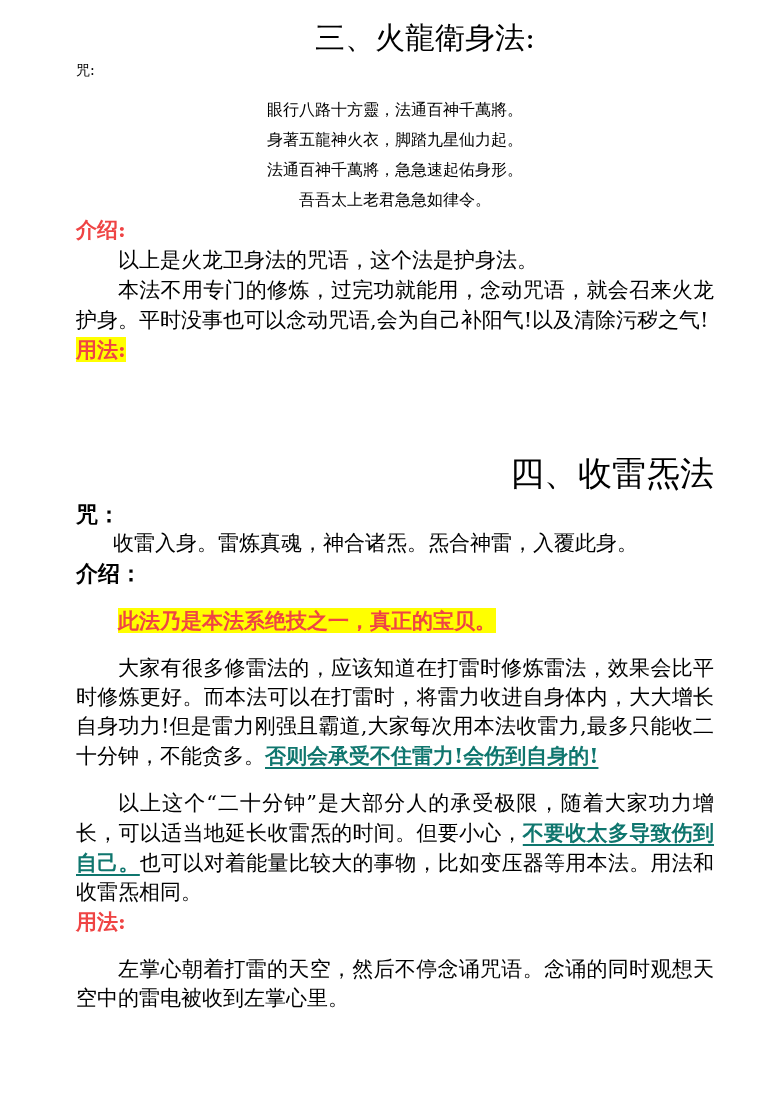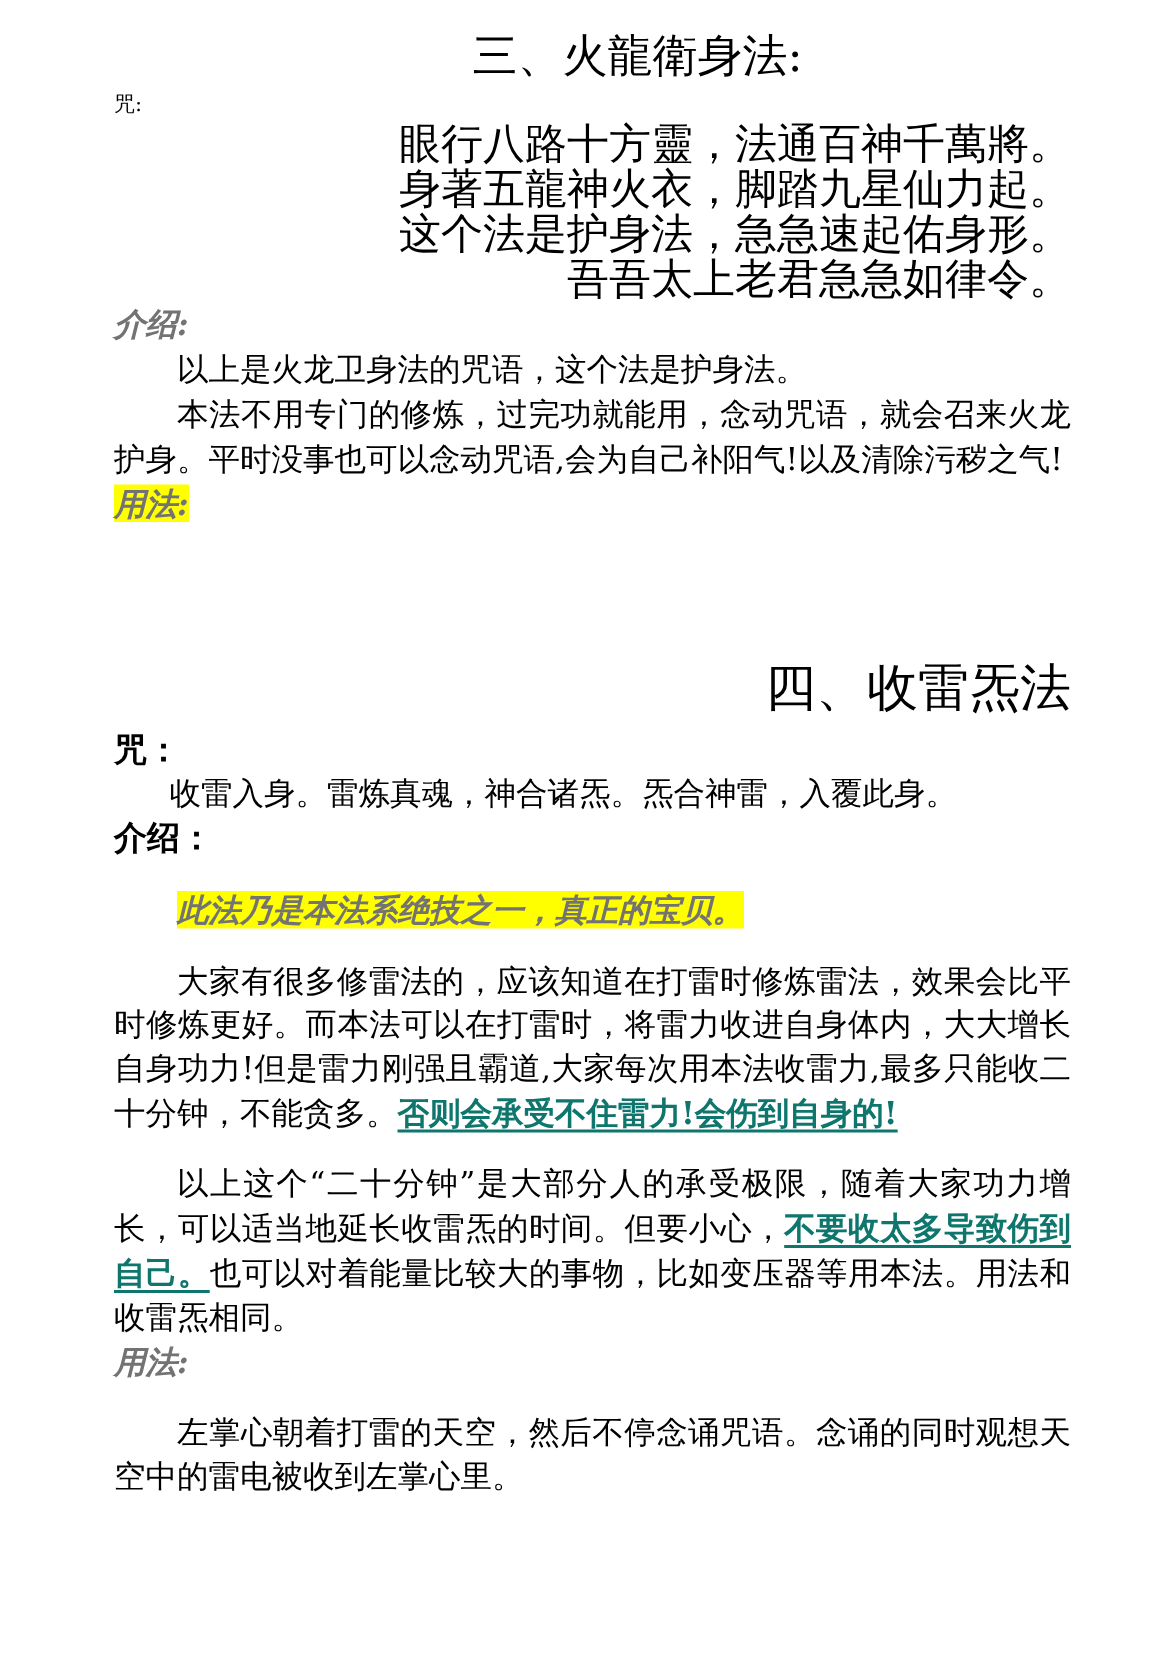--- a/index.html
+++ b/index.html
@@ -30,43 +30,43 @@
     text-indent: 2em;
     margin: 0 0 4px 0;
     line-height: 44px;
   }
   .mantra-small {
     font-size: 14px;
     line-height: 18px;
     margin-top: 5px;
   }
   .verse-1 {
-    text-align: right;
-    font-size: 28px;
+    text-align: center;
+    font-size: 16px;
     line-height: 30px;
-    margin-top: 2px;
+    margin-top: 16px;
   }
   .verse-2 { font-size: 21px; line-height: 29px; }
   .verse-2.l1 { padding-left: 58px; }
   .verse-2.l2 { padding-left: 37px; }
   .body-p {
     font-size: 21px;
     line-height: 30px;
     margin: 0;
     text-align: justify;
   }
   .s2 .body-p { line-height: 29px; margin-top: 18px; }
   .ind { text-indent: 2em; }
   .label {
     font-size: 21px;
     line-height: 30px;
     font-weight: bold;
   }
   .label-black { font-size: 22px; }
-  .red { color: #737373; font-style: italic; }
+  .red { color: #ef4444; }
   .hl { background: #ffff00; }
   .warn {
     color: #0f766e;
     font-weight: bold;
     text-decoration: underline;
     text-decoration-thickness: 2px;
     text-underline-offset: 4px;
   }
   .spacer { height: 86px; }
 </style>
@@ -75,21 +75,21 @@
 
 <div class="page">
 
   <h1 class="title-1">三、火龍衛身法:</h1>
 
   <div class="mantra-small">咒:</div>
 
   <div class="verse-1">
     <div>眼行八路十方靈，法通百神千萬將。</div>
     <div>身著五龍神火衣，脚踏九星仙力起。</div>
-    <div>这个法是护身法，急急速起佑身形。</div>
+    <div>法通百神千萬將，急急速起佑身形。</div>
     <div>吾吾太上老君急急如律令。</div>
   </div>
 
   <div class="label red">介绍:</div>
 
   <p class="body-p ind">以上是火龙卫身法的咒语，这个法是护身法。</p>
   <p class="body-p ind">本法不用专门的修炼，过完功就能用，念动咒语，就会召来火龙护身。平时没事也可以念动咒语,会为自己补阳气!以及清除污秽之气!</p>
 
   <div class="label"><span class="red hl">用法:</span></div>
 

